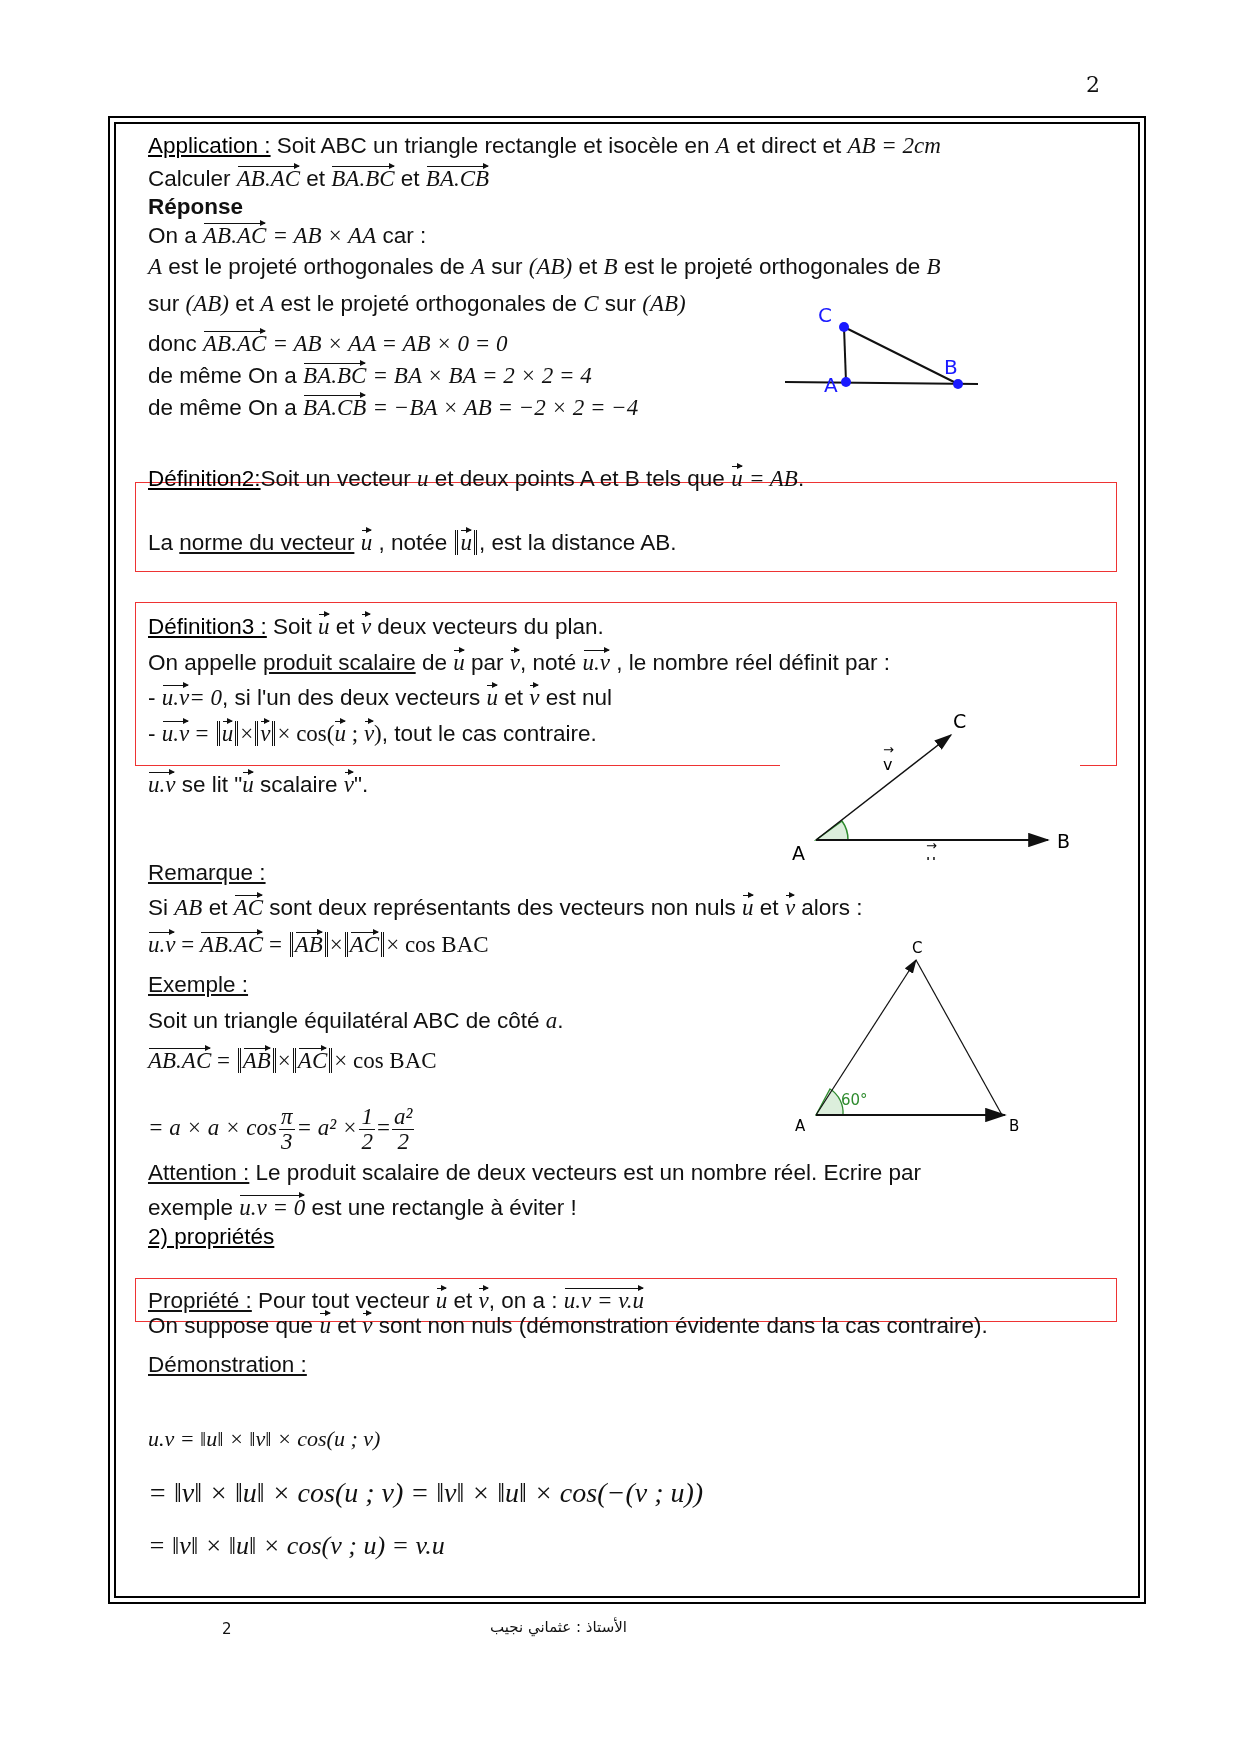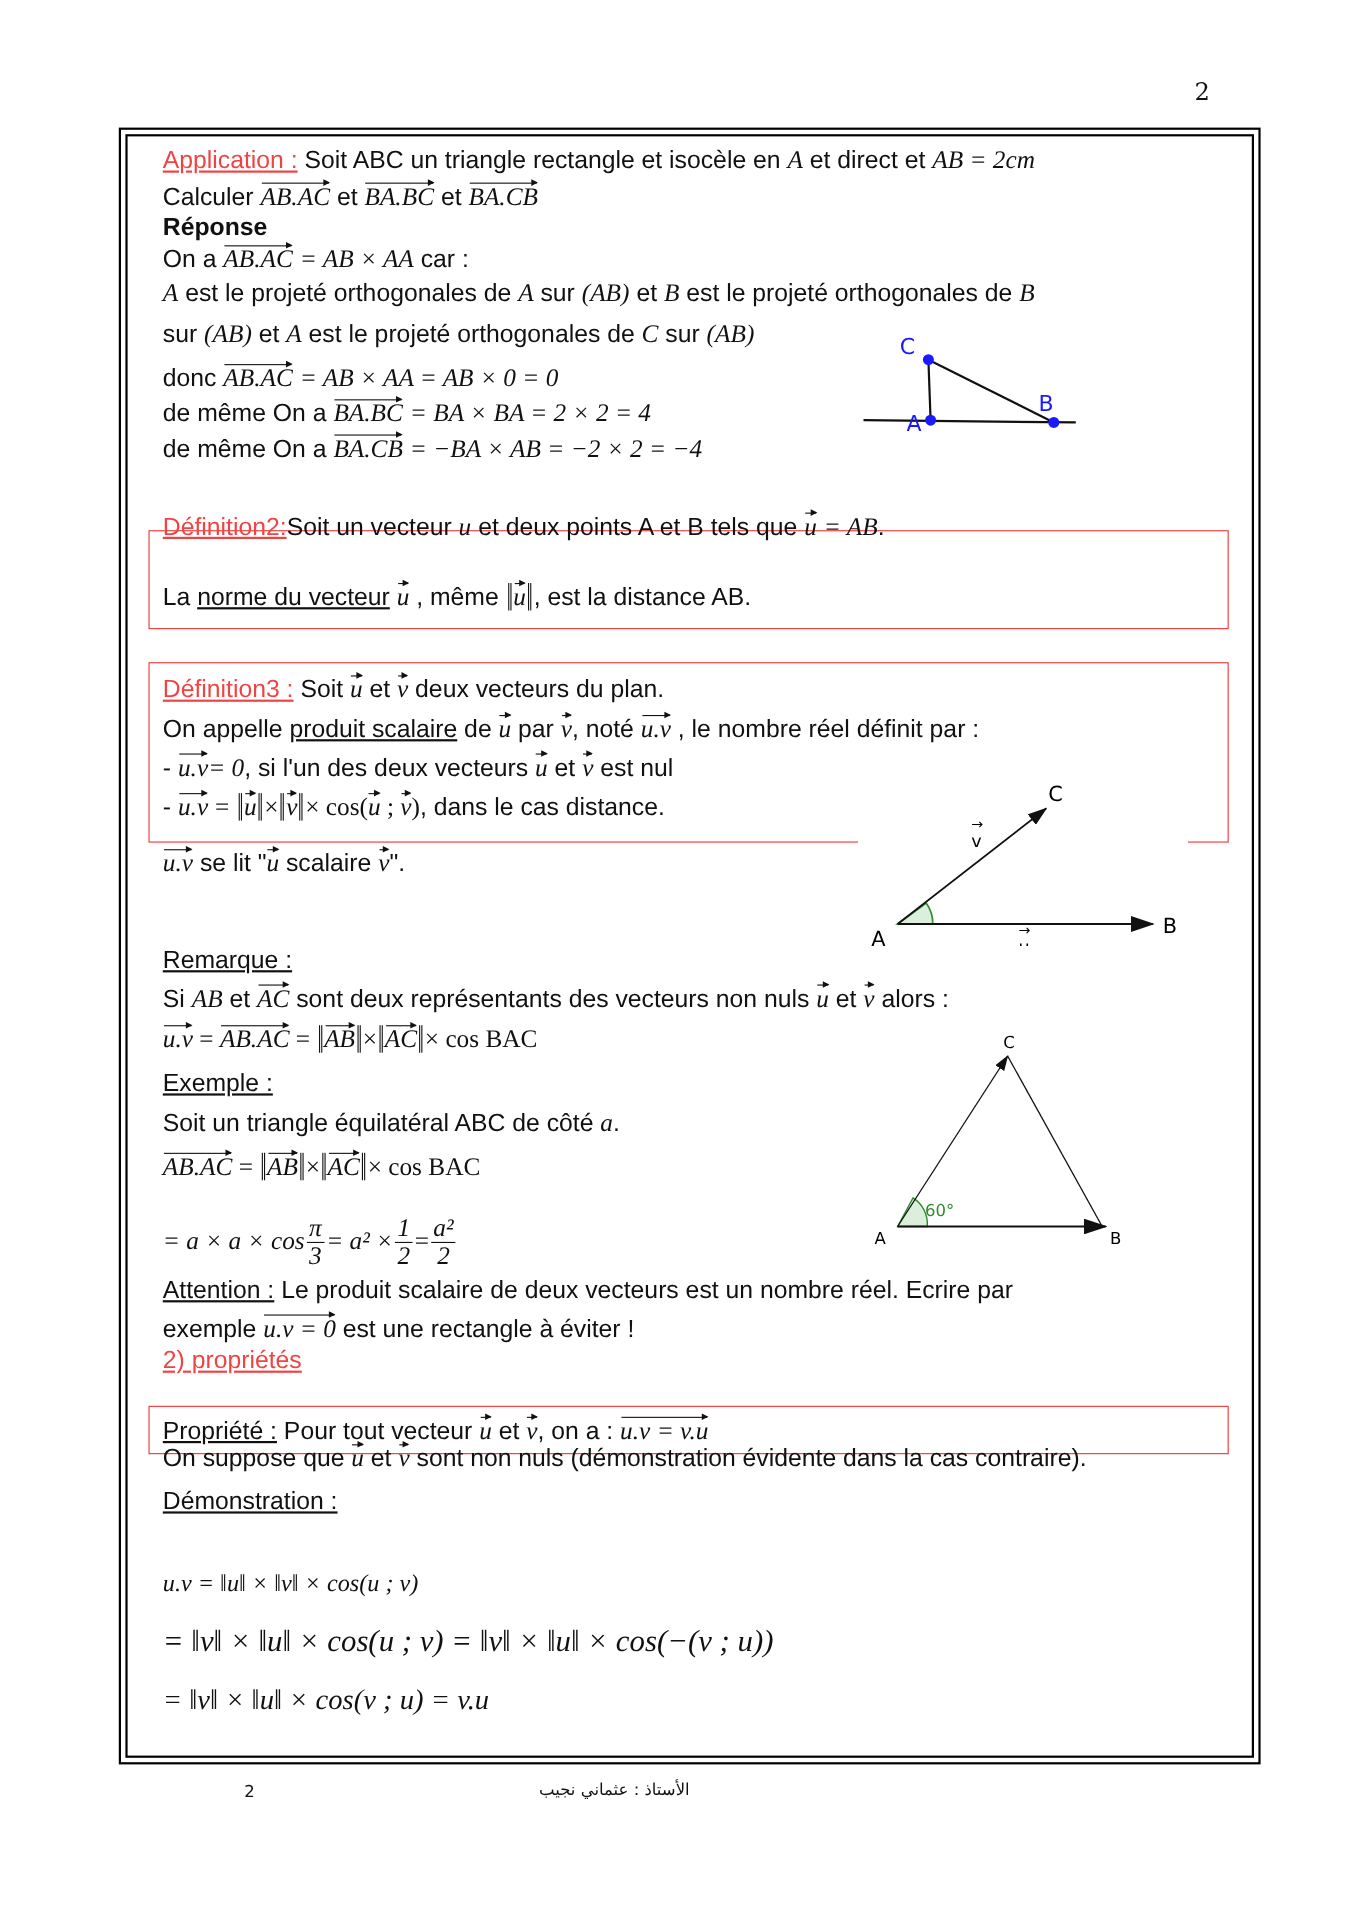--- a/index.html
+++ b/index.html
@@ -3,21 +3,21 @@
 <meta charset="utf-8">
 <style>
   html, body { margin:0; padding:0; background:#fff; }
   body { width:1240px; height:1754px; position:relative; overflow:hidden;
          font-family:"Liberation Sans", sans-serif; color:#111; }
   .abs { position:absolute; }
   .pagenum-top { left:1086px; top:72px; font-family:"DejaVu Serif", serif; font-size:22px; }
   .frame-outer { left:108px; top:116px; width:1034px; height:1484px; border:2px solid #000; }
   .frame-inner { left:114px; top:122px; width:1022px; height:1472px; border:2px solid #000; }
   .line { position:absolute; left:148px; font-size:22.5px; line-height:30px; white-space:nowrap; }
-  .red { color:#ef4444; }
+  .red { color:#000000; }
   .u { text-decoration:underline; }
   .b { font-weight:bold; }
   .m { font-family:"Liberation Serif", serif; font-style:italic; font-size:23px; }
   .mr { font-family:"Liberation Serif", serif; font-size:23px; }
   .vec { position:relative; display:inline-block; }
   .vec::before { content:""; position:absolute; left:1px; right:1px; top:2px; border-top:1.3px solid #111; }
   .vec::after { content:""; position:absolute; right:0; top:-1px; border-left:6px solid #111;
                 border-top:3px solid transparent; border-bottom:3px solid transparent; }
   .norm { border-left:3px double #111; border-right:3px double #111; padding:0 2px; margin:0 2px; }
   .box { position:absolute; border:1.5px solid #e33; }
@@ -79,37 +79,37 @@
   <text x="164" y="74" font-size="20" fill="#1a1aff">B</text>
 </svg>
 
 <div class="box" style="left:135px;top:482px;width:980px;height:88px"></div>
 <div class="line" style="top:464px">
   <span class="red u">Définition2:</span><span>Soit un vecteur </span><span class="m">u</span><span> et deux points A et B tels que </span><span class="m vec">u</span>
   <span class="m">= AB</span><span>.</span>
 </div>
 <div class="line" style="top:528px">
   <span>La </span><span class="u">norme du vecteur</span>
-  <span class="m vec">u</span><span> , même </span><span class="m norm"><span class="vec">u</span></span><span>, est la distance AB.</span>
+  <span class="m vec">u</span><span> , notée </span><span class="m norm"><span class="vec">u</span></span><span>, est la distance AB.</span>
 </div>
 
 <div class="box" style="left:135px;top:602px;width:980px;height:162px"></div>
 <div class="abs" style="left:780px;top:740px;width:300px;height:30px;background:#fff"></div>
 <div class="line" style="top:612px">
   <span class="red u">Définition3 :</span><span> Soit </span><span class="m vec">u</span><span> et </span><span class="m vec">v</span><span> deux vecteurs du plan.</span>
 </div>
 <div class="line" style="top:648px">
   <span>On appelle </span><span class="u">produit scalaire</span><span> de </span><span class="m vec">u</span><span> par </span><span class="m vec">v</span><span>, noté </span><span class="m vec">u.v</span><span> , le nombre réel définit par :</span>
 </div>
 <div class="line" style="top:683px">
   <span>- </span><span class="m vec">u.v</span><span class="m">= 0</span><span>, si l'un des deux vecteurs </span><span class="m vec">u</span><span> et </span><span class="m vec">v</span><span> est nul</span>
 </div>
 <div class="line" style="top:719px">
   <span>- </span><span class="m vec">u.v</span>
-  <span class="mr">=</span> <span class="m norm"><span class="vec">u</span></span><span class="mr">×</span><span class="m norm"><span class="vec">v</span></span><span class="mr">× cos(</span><span class="m vec">u</span><span class="mr"> ; </span><span class="m vec">v</span><span class="mr">)</span><span>, dans le cas distance.</span>
+  <span class="mr">=</span> <span class="m norm"><span class="vec">u</span></span><span class="mr">×</span><span class="m norm"><span class="vec">v</span></span><span class="mr">× cos(</span><span class="m vec">u</span><span class="mr"> ; </span><span class="m vec">v</span><span class="mr">)</span><span>, tout le cas contraire.</span>
 </div>
 <div class="line" style="top:770px">
   <span class="m vec">u.v</span><span> se lit "</span><span class="m vec">u</span><span> scalaire </span><span class="m vec">v</span><span>".</span>
 </div>
 
 <svg class="abs" style="left:780px;top:690px" width="310" height="170">
   <defs>
     <marker id="arr" markerWidth="12" markerHeight="8" refX="11" refY="4" orient="auto">
       <path d="M0,0 L12,4 L0,8 z" fill="#111"></path>
     </marker>

